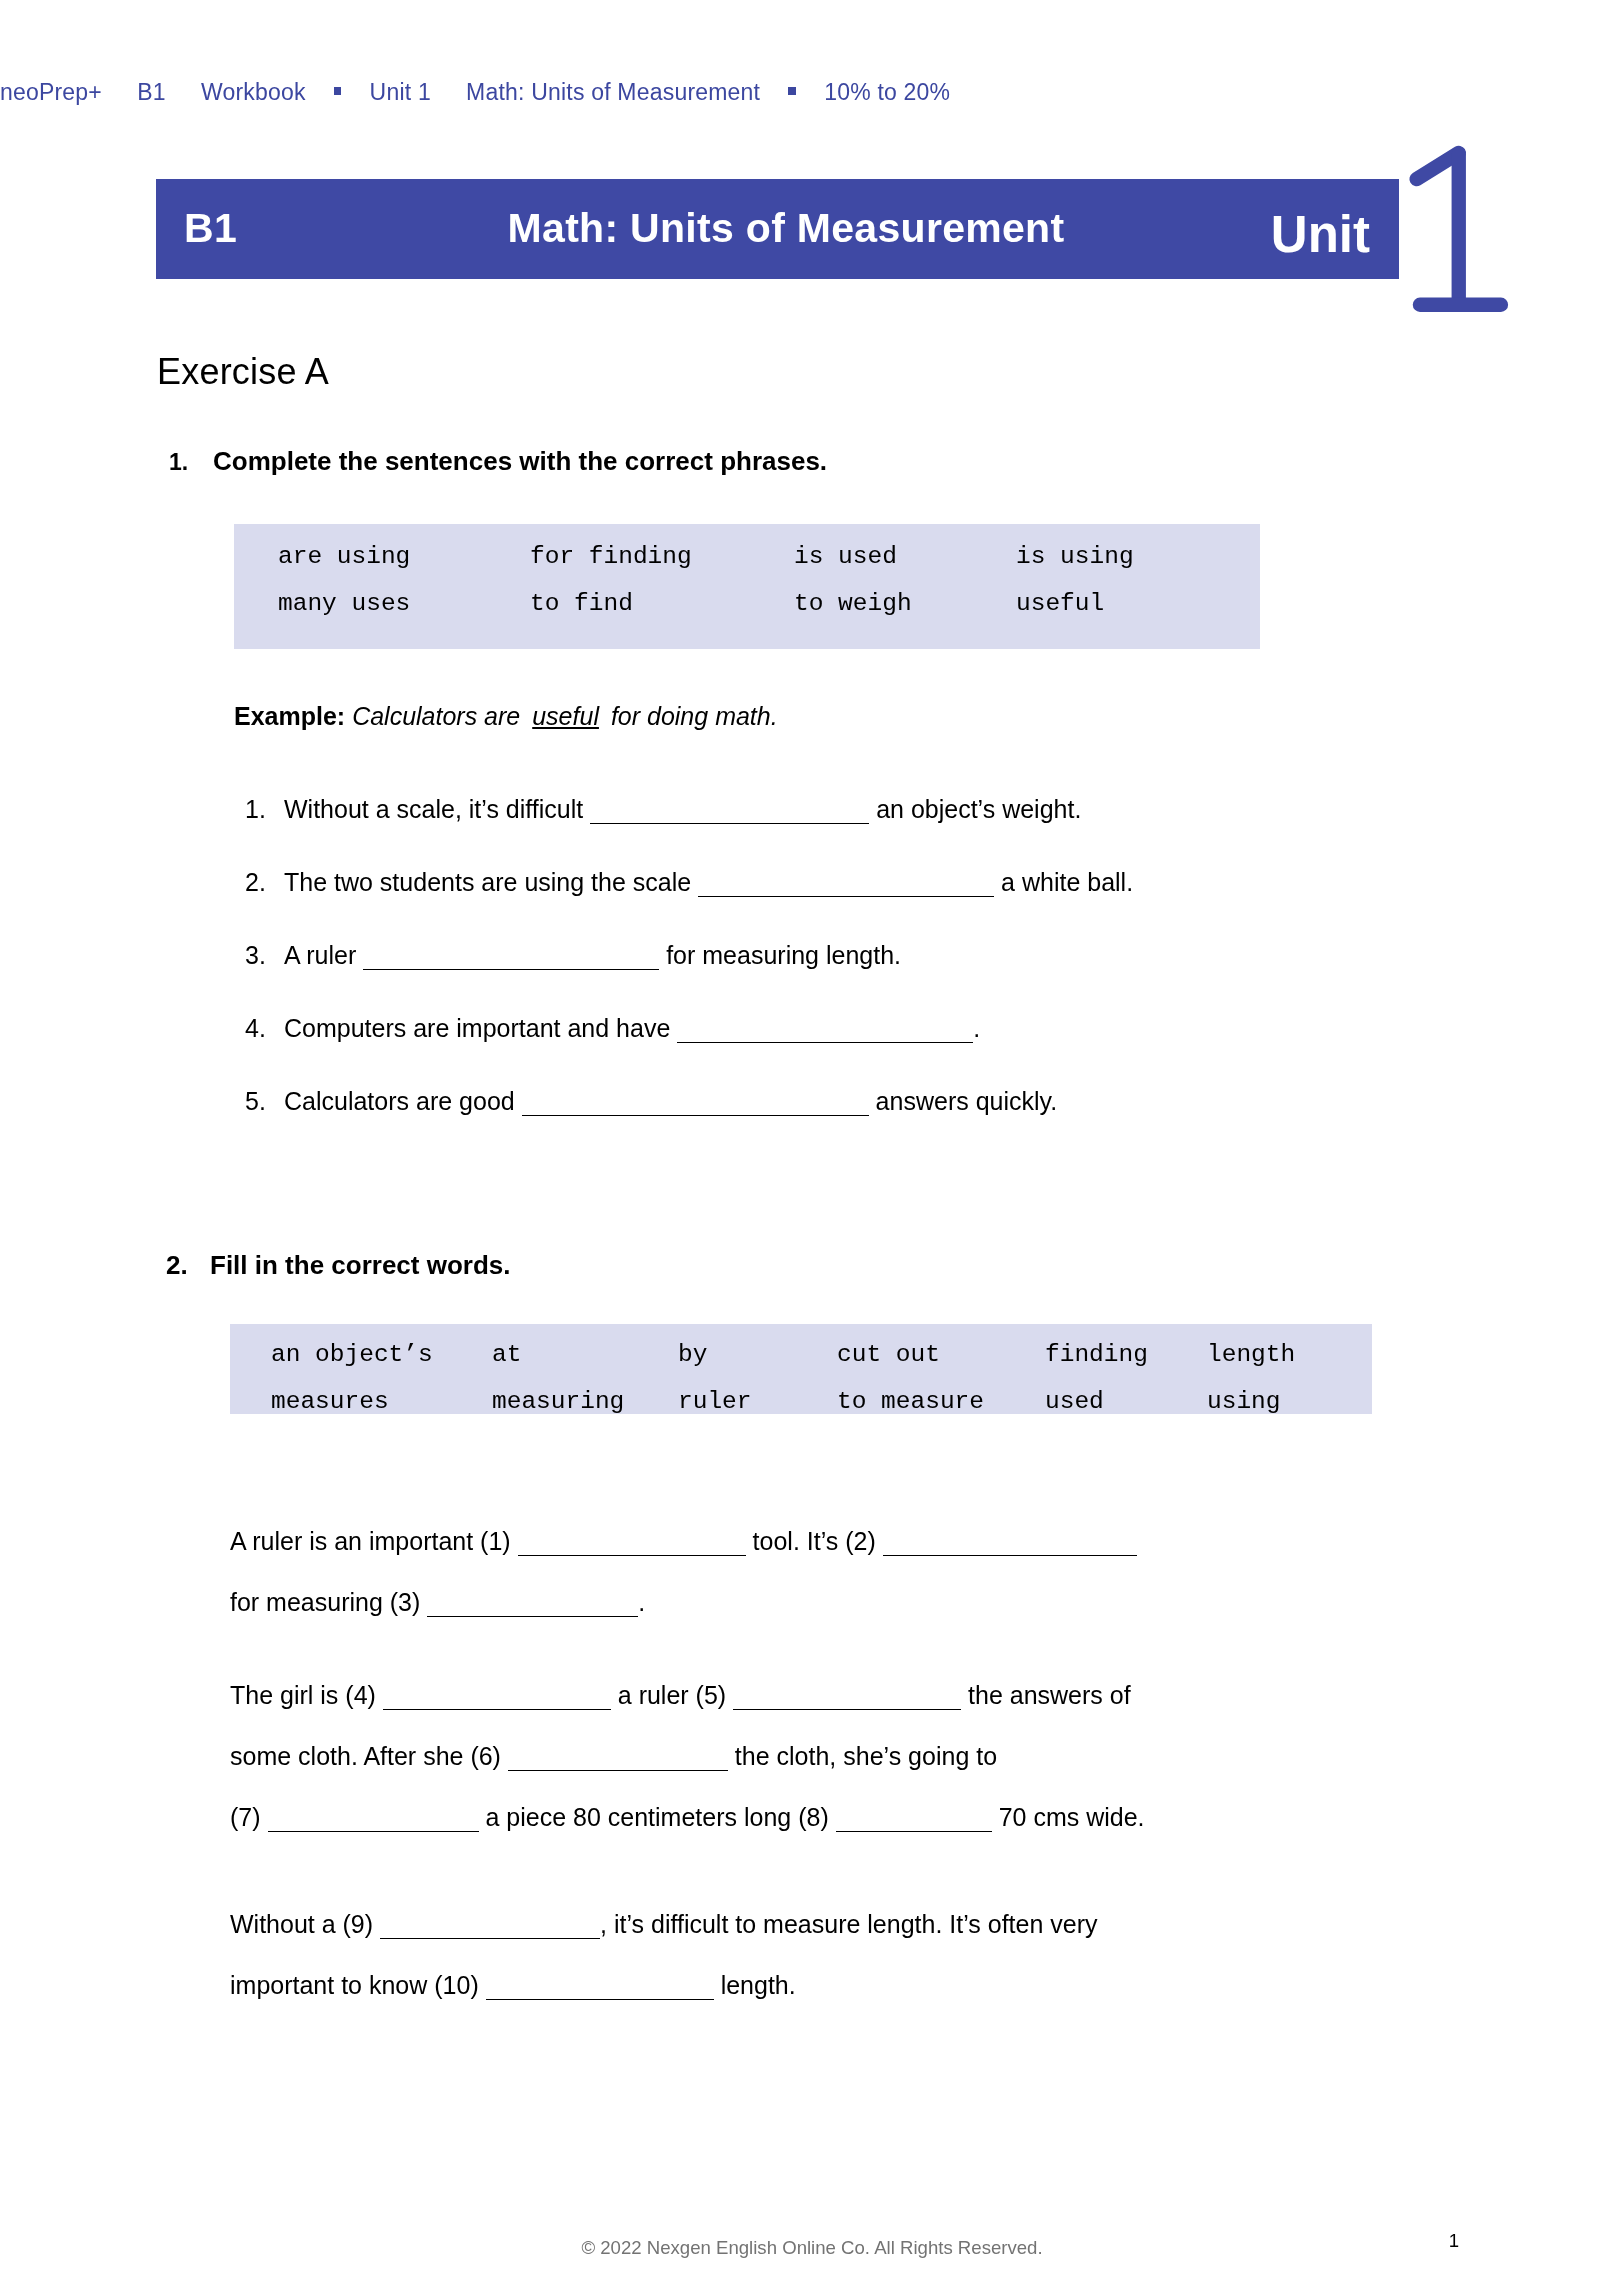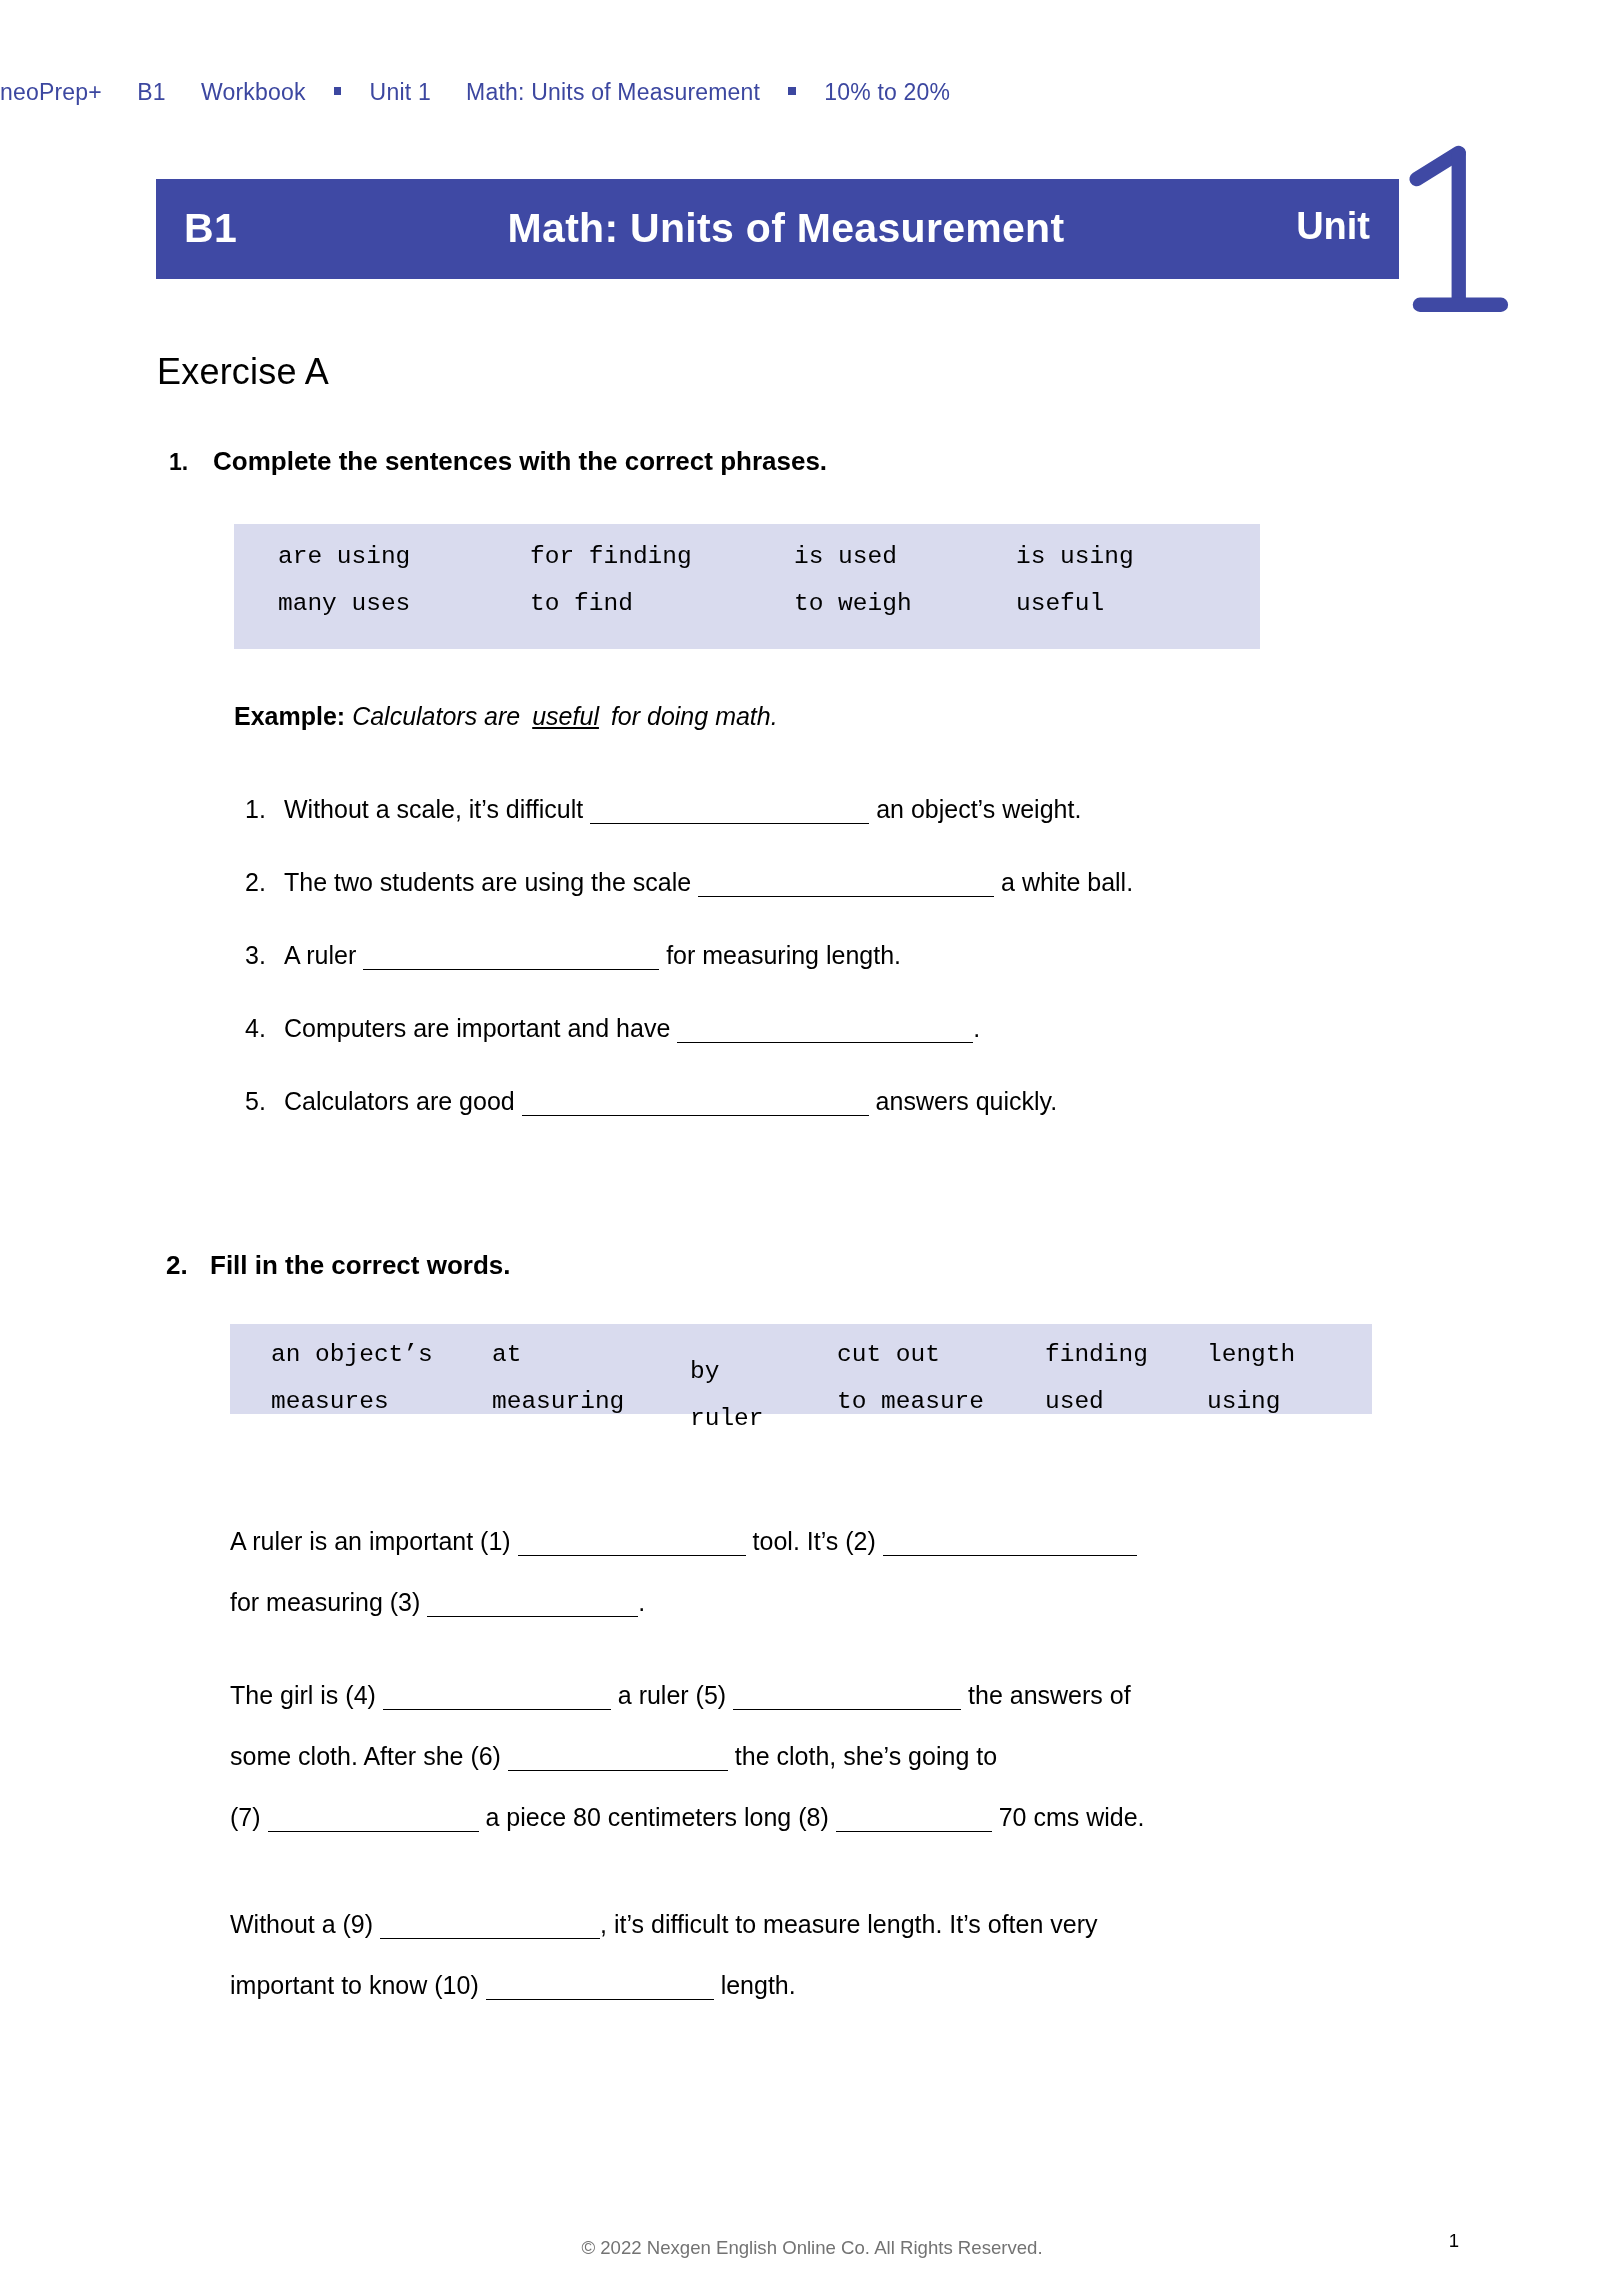--- a/index.html
+++ b/index.html
@@ -81,21 +81,21 @@
     font-weight: bold;
     letter-spacing: 0.3px;
     padding-left: 17px;
     box-sizing: border-box;
   }
   .banner-unit {
     position: absolute;
     right: 29px;
     top: 26px;
     color: #ffffff;
-    font-size: 38px;
+    font-size: 51px;
     font-weight: bold;
   }
   .banner-num {
     position: absolute;
     left: 1242px;
     top: -38px;
     width: 135px;
     height: 178px;
   }
   .banner-num svg { display: block; }
@@ -158,21 +158,21 @@
     font-family: Liberation Mono, monospace;
   }
   
   #wordbank1 .c0 { left: 44px; }
   #wordbank1 .c1 { left: 296px; }
   #wordbank1 .c2 { left: 560px; }
   #wordbank1 .c3 { left: 782px; }
   
   #wordbank2 .c0 { left: 41px; }
   #wordbank2 .c1 { left: 262px; }
-  #wordbank2 .c2 { left: 460px; margin-top: 17px; }
+  #wordbank2 .c2 { left: 448px; }
   #wordbank2 .c3 { left: 607px; }
   #wordbank2 .c4 { left: 815px; }
   #wordbank2 .c5 { left: 977px; }
 
   
   .example-line {
     position: absolute;
     left: 234px;
     top: 675px;
     font-size: 25px;

